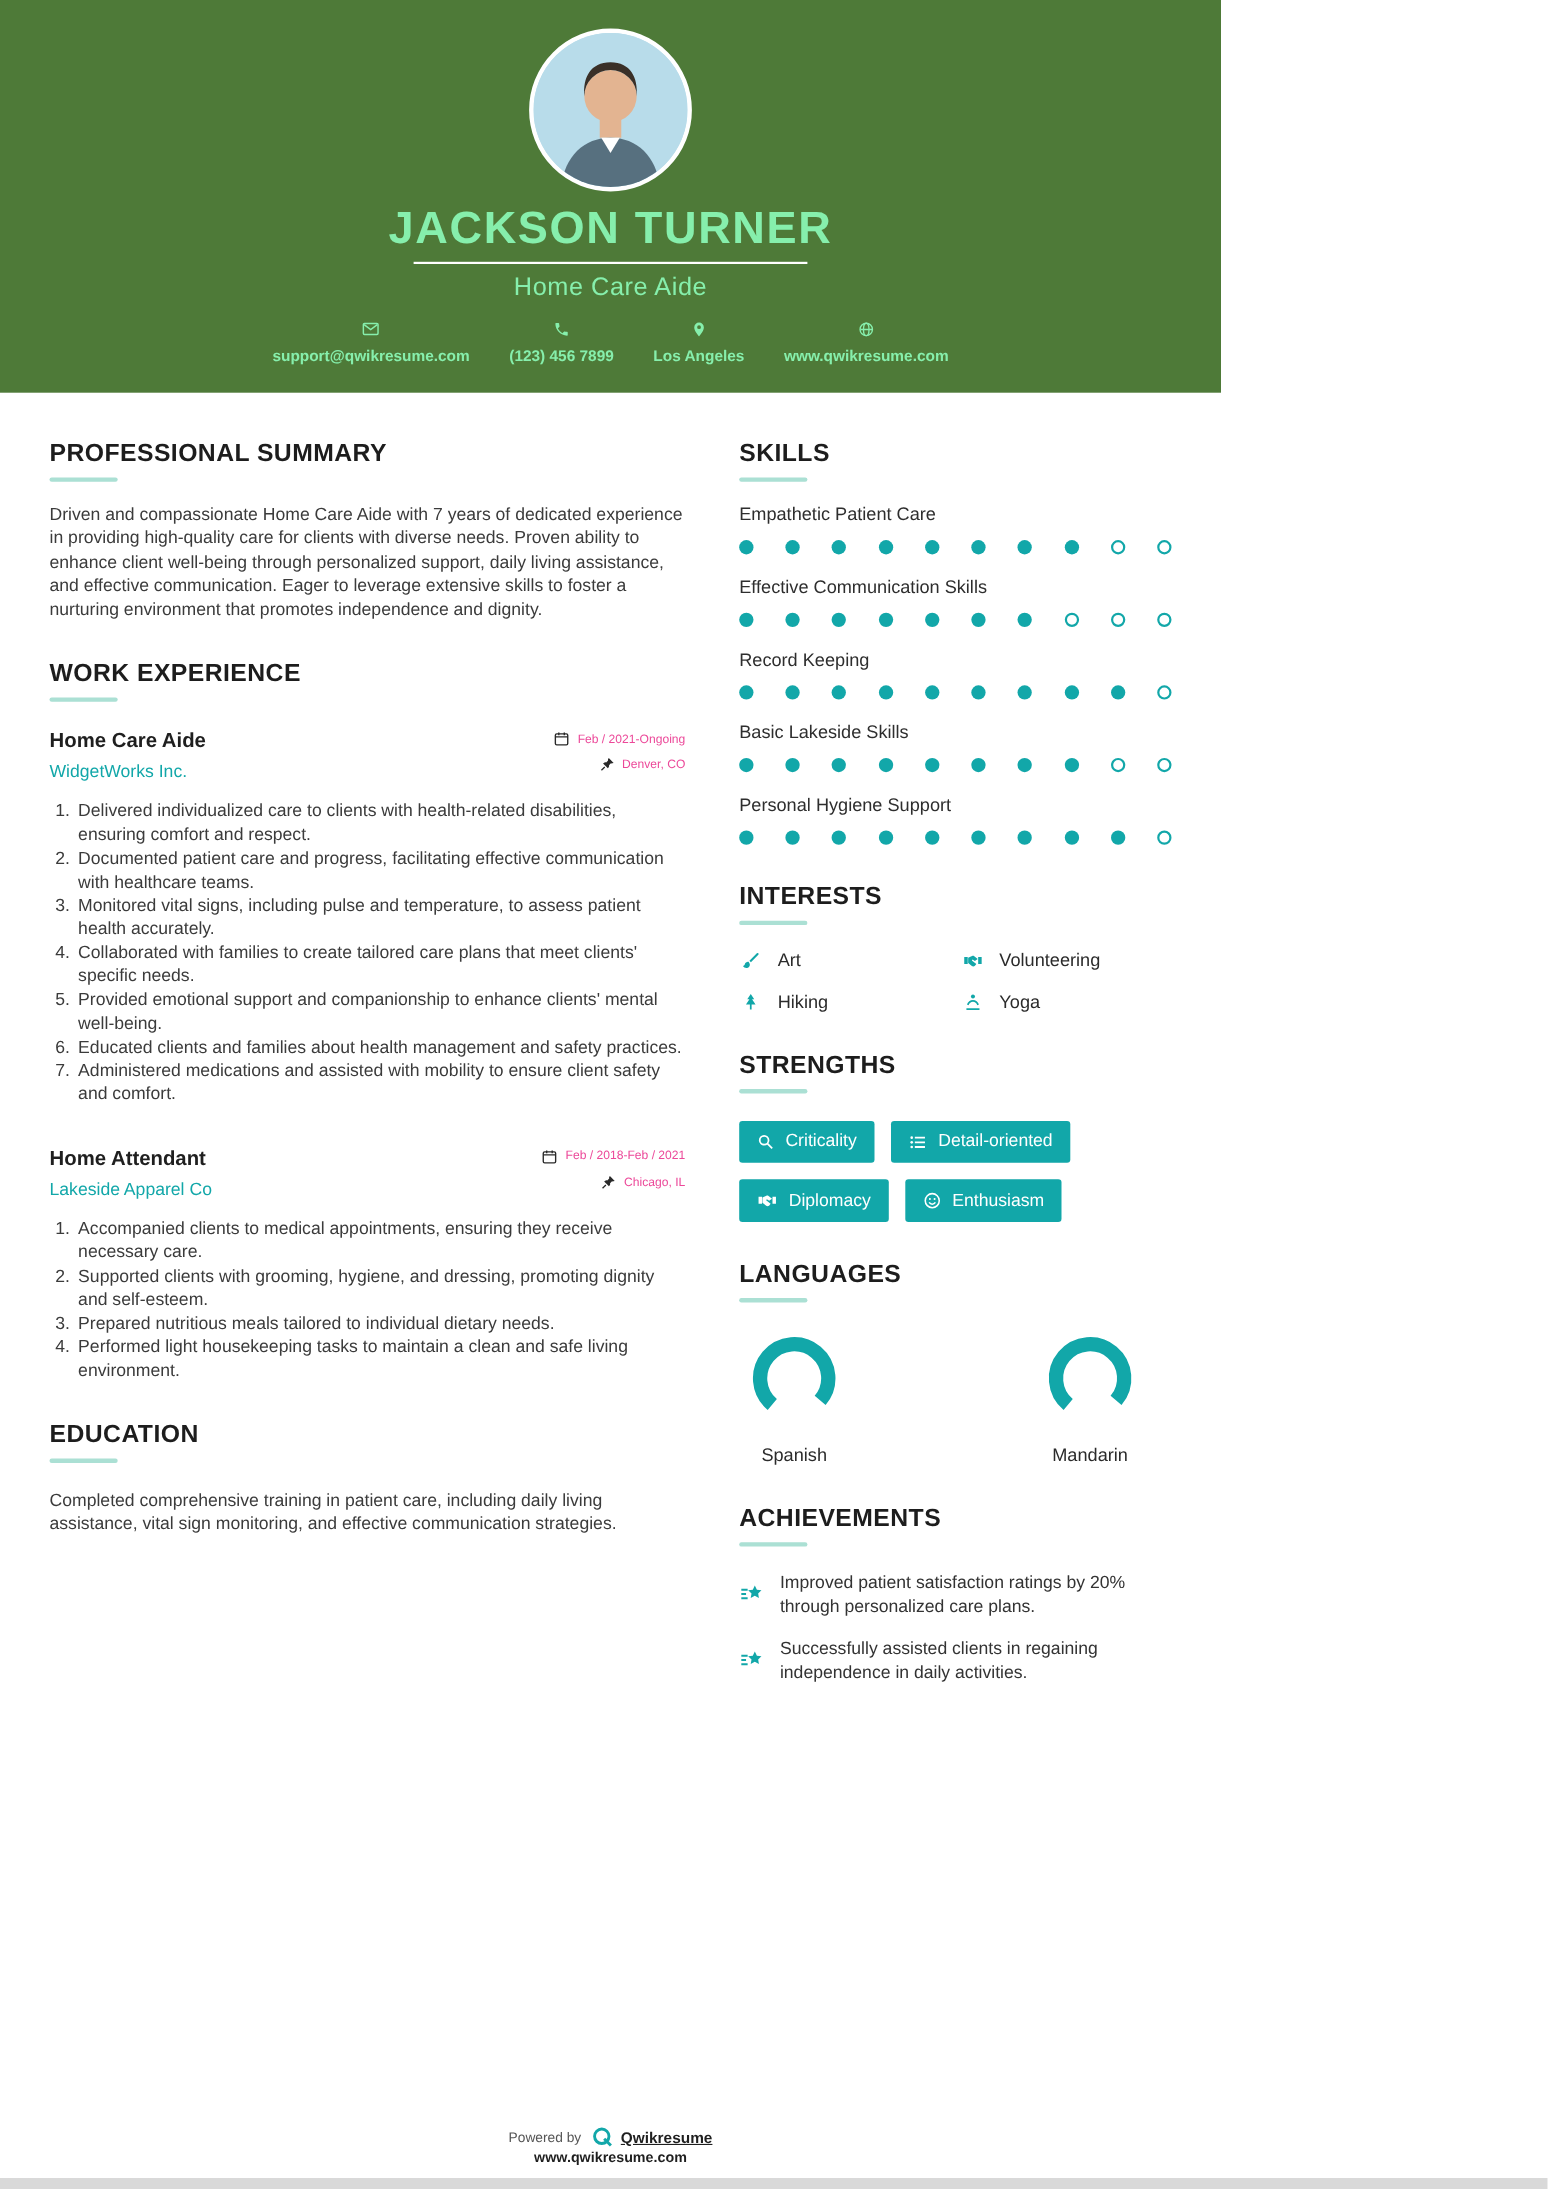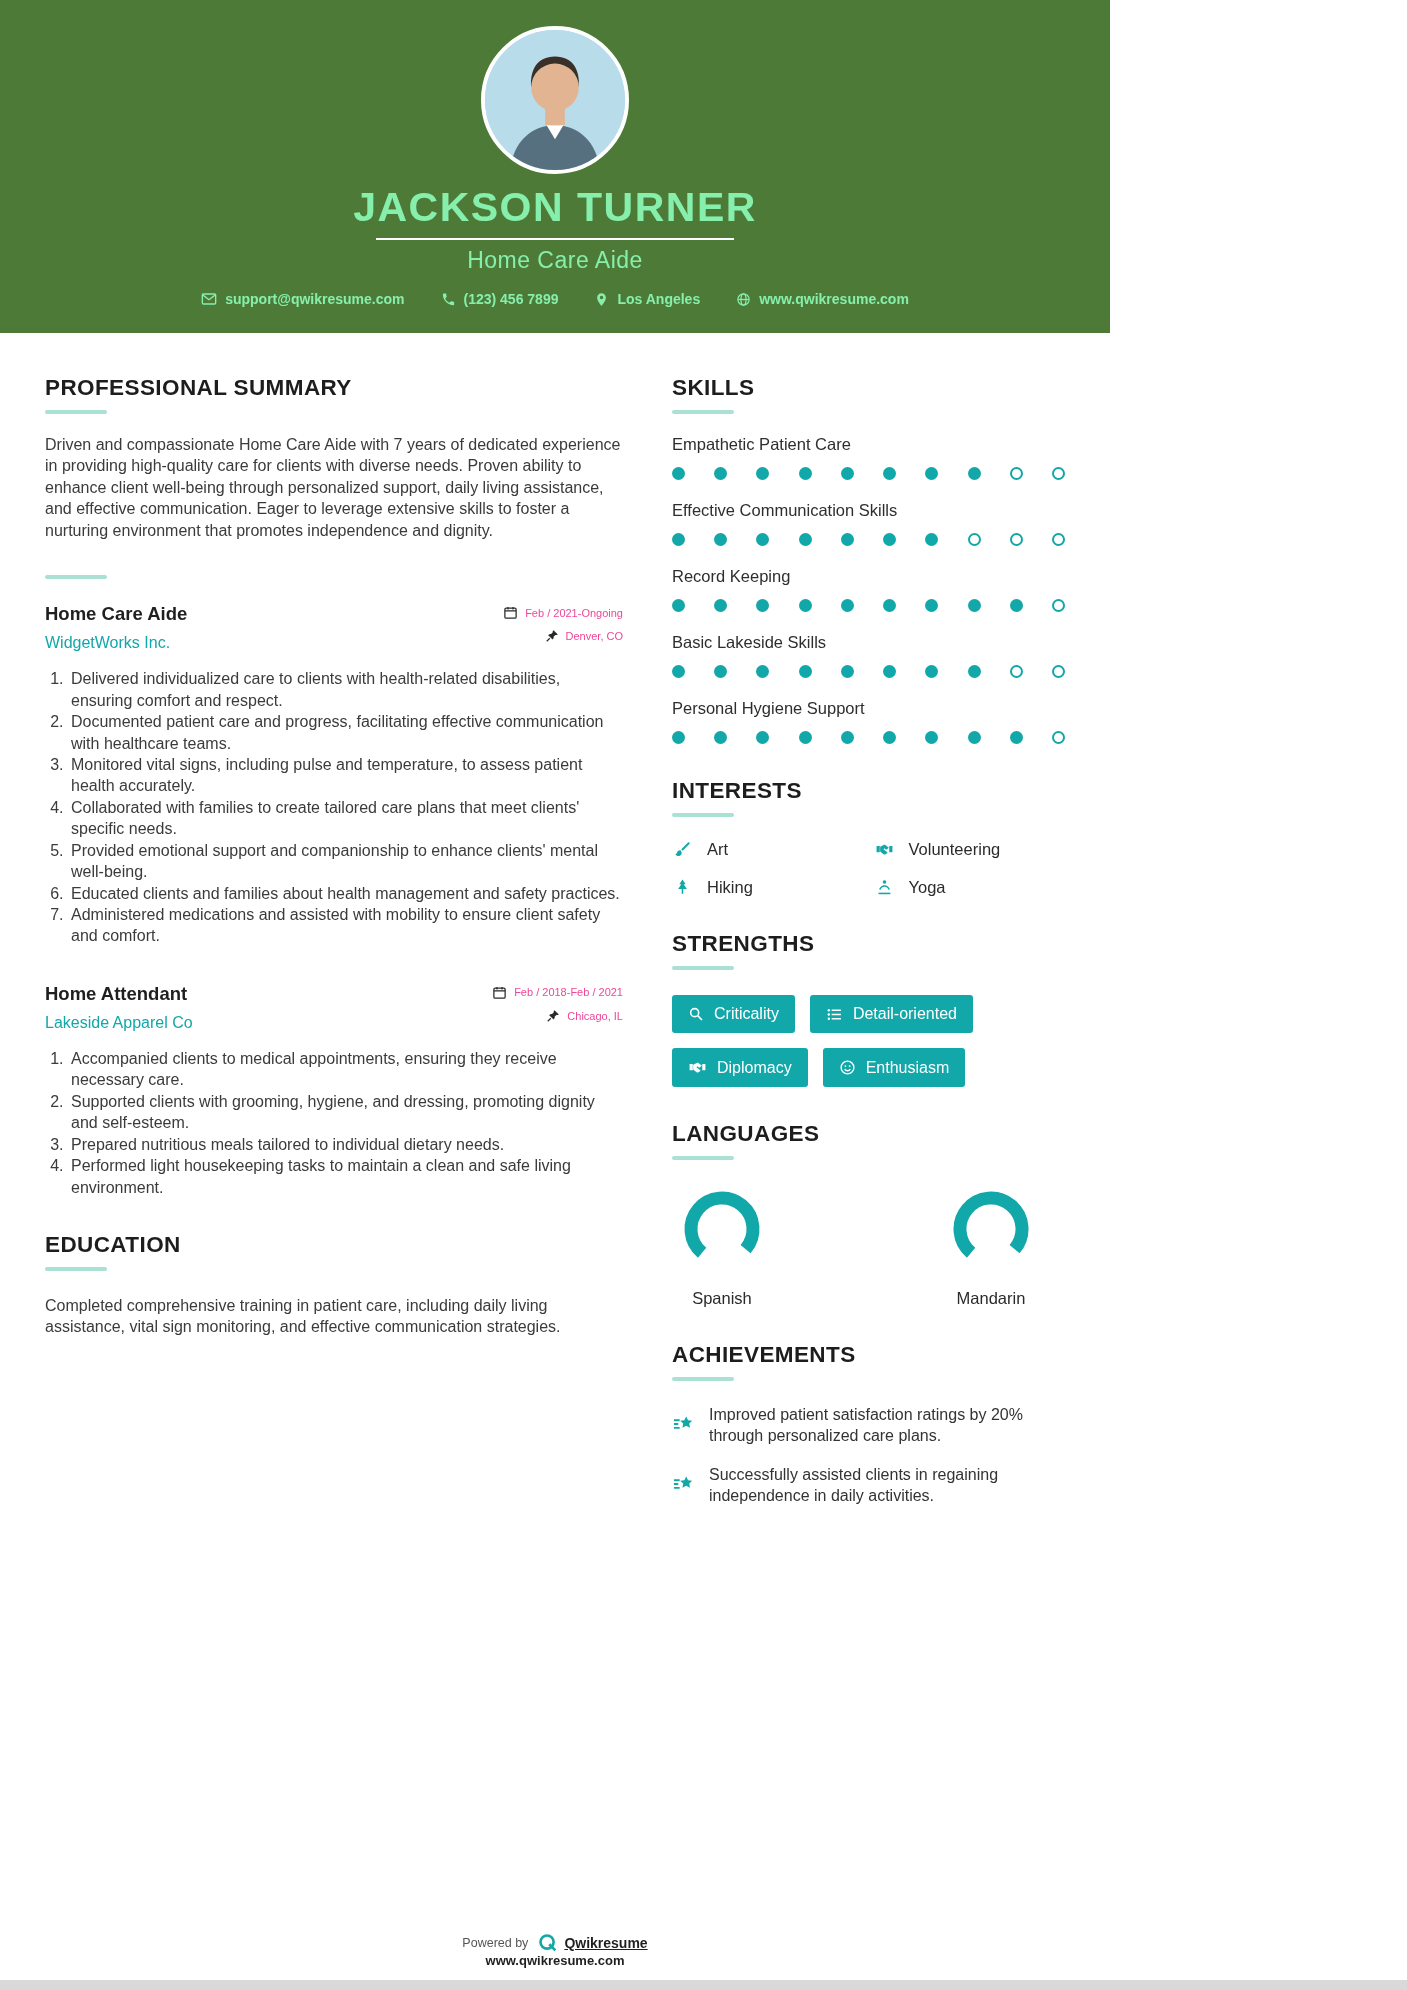--- a/index.html
+++ b/index.html
@@ -20,21 +20,21 @@
   .header-inner{width:1110px;text-align:center;color:#86efac;padding:26px 0 26px;}
   .avatar{
     width:148px;height:148px;border-radius:50%;border:4px solid #fff;
     margin:0 auto 12px;background:#b8dcea;overflow:hidden;
   }
   .avatar svg{width:100%;height:100%;display:block;}
   h1.name{font-size:41px;font-weight:bold;letter-spacing:1.5px;line-height:1.05;}
   .name-rule{width:358px;height:2px;background:#fff;margin:9px auto 7px;}
   .header-title{font-size:23px;letter-spacing:.5px;font-weight:normal;}
   .contacts{display:flex;justify-content:center;align-items:center;gap:36px;margin-top:17px;font-size:14px;font-weight:bold;}
-  .contact-item{display:inline-flex;align-items:center;gap:8px;cursor:pointer;}
+  .contact-item{display:inline-flex;align-items:center;gap:8px;cursor:pointer;flex-direction:column;}
   .icon{display:inline-flex;align-items:center;justify-content:center;color:inherit;}
   .icon svg{display:block;}
 
   
   .main{display:flex;width:1110px;padding:42px 45px 0;gap:49px;align-items:flex-start;}
   .col-left{width:578px;flex:none;}
   .col-right{flex:1;min-width:0;}
 
   h2.section{font-size:22.5px;color:#1d1d1d;font-weight:bold;letter-spacing:.4px;}
   .rule{width:62px;height:4px;background:var(--rule);margin-top:9px;border-radius:2px;}
@@ -159,20 +159,21 @@
 
     <div class="col-left">
 
       <section>
         <h2 class="section">PROFESSIONAL SUMMARY</h2>
         <div class="rule"></div>
         <p class="summary-text">Driven and compassionate Home Care Aide with 7 years of dedicated experience in providing high-quality care for clients with diverse needs. Proven ability to enhance client well-being through personalized support, daily living assistance, and effective communication. Eager to leverage extensive skills to foster a nurturing environment that promotes independence and dignity.</p>
       </section>
 
       <section>
+        <h2 class="section">WORK EXPERIENCE</h2>
         <div class="rule"></div>
         <div>
             <article class="job">
               <div class="job-head">
                 <div>
                   <h3 class="job-title">Home Care Aide</h3>
                   <a class="company">WidgetWorks Inc.</a>
                 </div>
                 <div class="job-meta">
                   <div class="meta-line">

